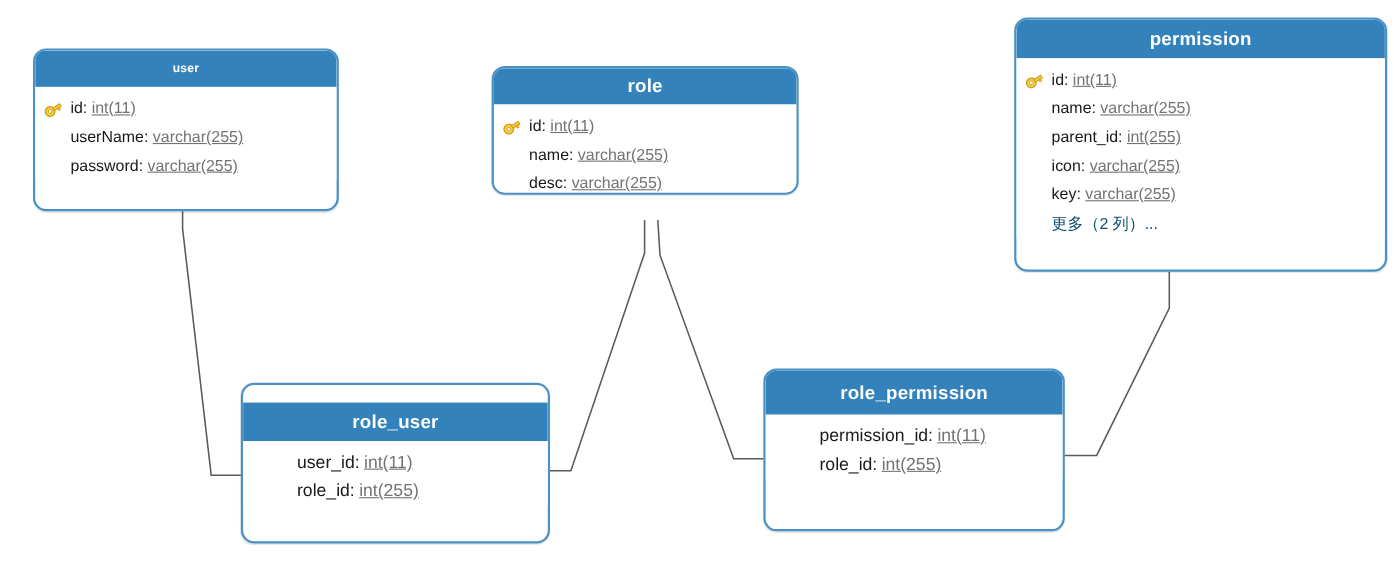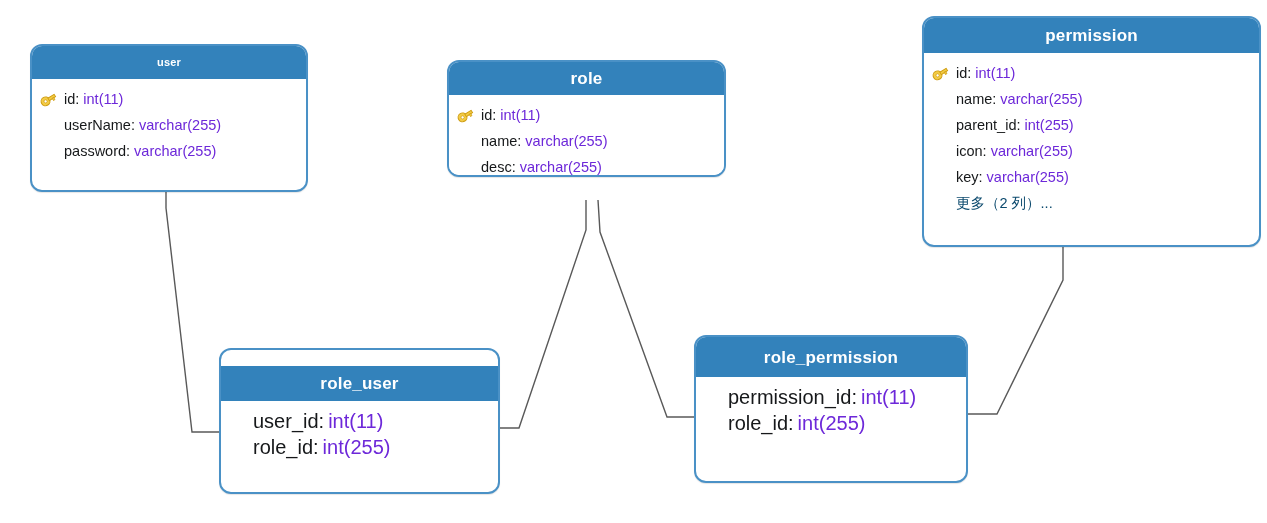--- a/index.html
+++ b/index.html
@@ -69,39 +69,40 @@
     justify-content: flex-start;
   }
   .col-name {
     color: #16181a;
     font-weight: normal;
   }
   .col-sep {
     color: #16181a;
   }
   .col-type {
-    color: #6d28d9;
+    color: #737373;
     padding-left: 4px;
+    text-decoration: underline;
   }
   .more-row .col-name {
     color: #0c4a6e;
   }
   
   #ent-user          { left: 30px;  top: 44px;  width: 278px; height: 148px; }
   #ent-user .entity-header       { height: 33px; font-size: 11px; }
   #ent-role          { left: 447px; top: 60px;  width: 279px; height: 117px; }
   #ent-role .entity-header       { height: 33px; font-size: 17px; }
   #ent-permission    { left: 922px; top: 16px;  width: 339px; height: 231px; }
   #ent-permission .entity-header { height: 35px; font-size: 17px; }
   #ent-role-user     { left: 219px; top: 348px; width: 281px; height: 146px; }
   #ent-role-user .entity-header  { height: 35px; font-size: 17px; margin-top: 16px; }
   #ent-role-permission { left: 694px; top: 335px; width: 274px; height: 148px; }
   #ent-role-permission .entity-header { height: 40px; font-size: 17px; }
   #ent-user .col-row, #ent-role .col-row, #ent-permission .col-row { font-size: 14.5px; }
-  #ent-role-user .col-row, #ent-role-permission .col-row { font-size: 20px; }
+  #ent-role-user .col-row, #ent-role-permission .col-row { font-size: 16px; margin-left: 17px; }
 </style>
 </head>
 <body>
 
 <div id="canvas">
 
   <svg id="links" width="1267" height="523" viewBox="0 0 1267 523">
 
     <polyline points="166,192 166,208 192,432 219,432" fill="none" stroke="#595959" stroke-width="1.4"></polyline>
 

